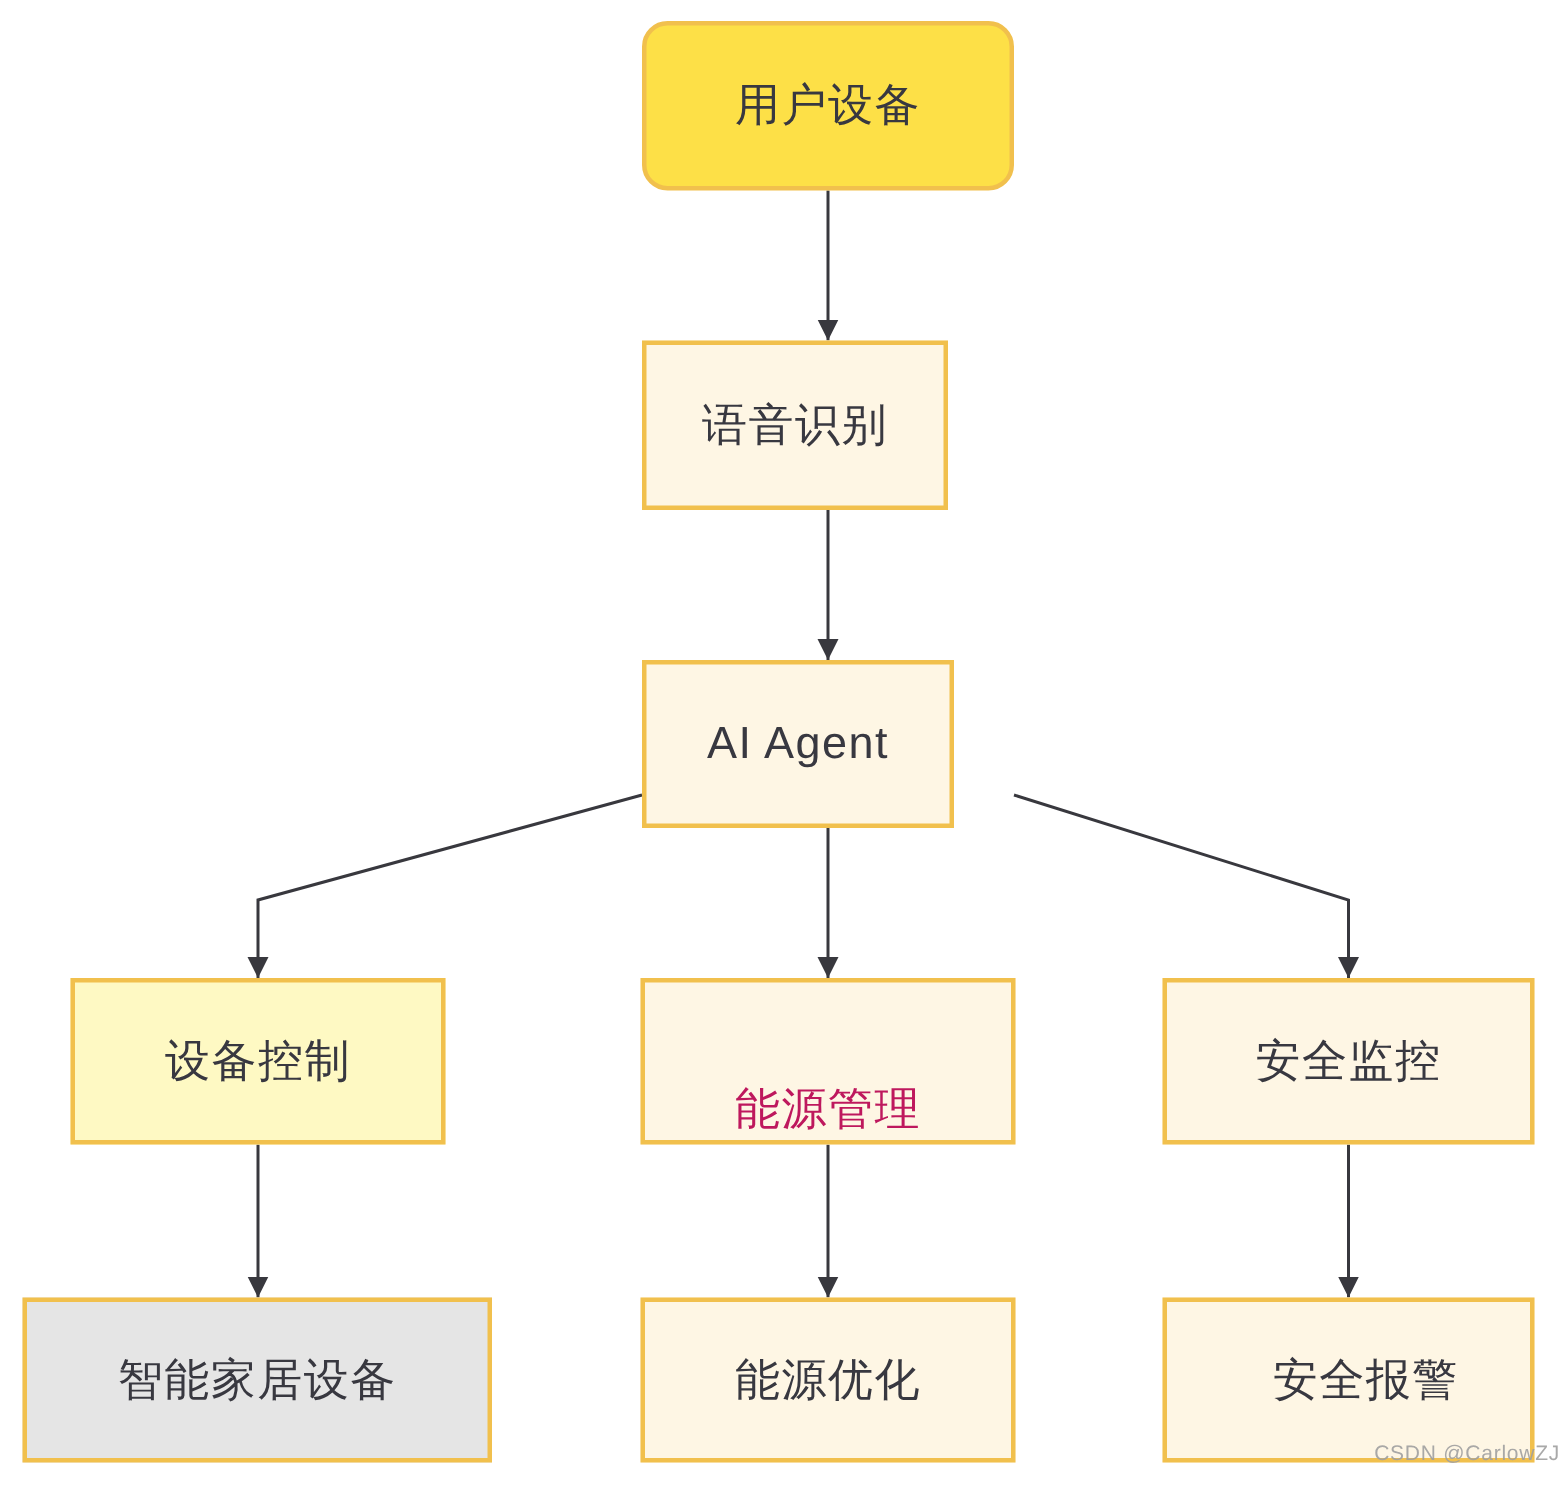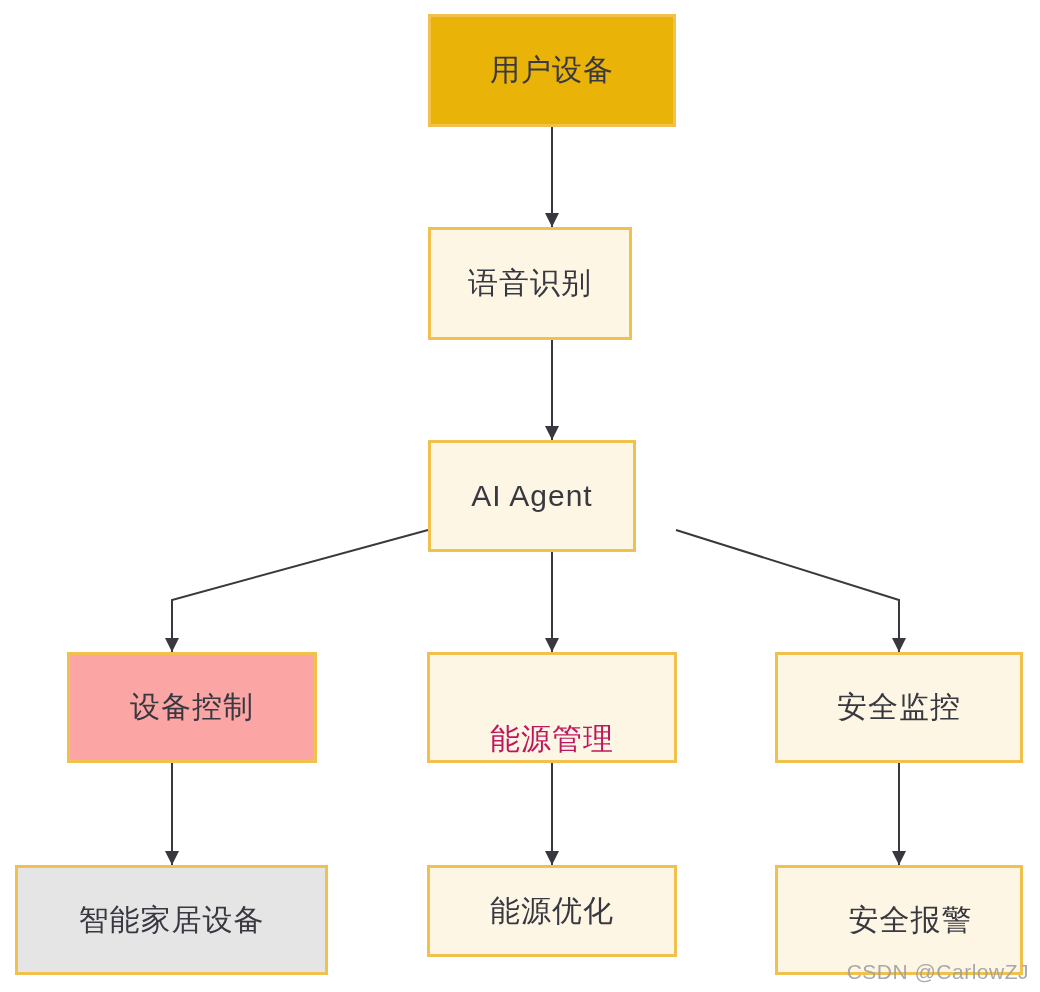--- a/index.html
+++ b/index.html
@@ -28,23 +28,23 @@
     color: #383840;
     display: flex;
     align-items: center;
     justify-content: center;
     font-size: 30px;
     letter-spacing: 1px;
     white-space: nowrap;
   }
   .watermark {
     position: absolute;
-    right: 11px;
+    right: 0;
     top: 960px;
-    font-size: 21px;
+    font-size: 14px;
     letter-spacing: 0.5px;
     color: #A0A0A0;
     opacity: 0.9;
   }
 </style>
 </head>
 <body>
 
 <div id="canvas" style="background: rgb(255, 255, 255);">
   <svg id="edge-layer" xmlns="http://www.w3.org/2000/svg" viewBox="0 0 1040 992">
@@ -56,42 +56,42 @@
       <polyline points="552,127 552,227" fill="none" stroke="#38383E" stroke-width="2" marker-end="url(#arrowhead)"></polyline>
       <polyline points="552,340 552,440" fill="none" stroke="#38383E" stroke-width="2" marker-end="url(#arrowhead)"></polyline>
       <polyline points="428,530 172,600 172,652" fill="none" stroke="#38383E" stroke-width="2" marker-end="url(#arrowhead)"></polyline>
       <polyline points="552,552 552,652" fill="none" stroke="#38383E" stroke-width="2" marker-end="url(#arrowhead)"></polyline>
       <polyline points="676,530 899,600 899,652" fill="none" stroke="#38383E" stroke-width="2" marker-end="url(#arrowhead)"></polyline>
       <polyline points="172,763 172,865" fill="none" stroke="#38383E" stroke-width="2" marker-end="url(#arrowhead)"></polyline>
       <polyline points="552,763 552,865" fill="none" stroke="#38383E" stroke-width="2" marker-end="url(#arrowhead)"></polyline>
       <polyline points="899,763 899,865" fill="none" stroke="#38383E" stroke-width="2" marker-end="url(#arrowhead)"></polyline>
     </svg>
   <div id="nodes">
-      <div class="node" style="left: 428px; top: 14px; width: 248px; height: 113px; background: #eab308; border-color: rgb(241, 192, 77); color: rgb(56, 56, 64);">
+      <div class="node" style="left: 428px; top: 14px; width: 248px; height: 113px; background: #fde047; border-color: rgb(241, 192, 77); color: rgb(56, 56, 64); border-radius: 17px;">
         <span>用户设备</span>
       </div>
       <div class="node" style="left: 428px; top: 227px; width: 204px; height: 113px; background: rgb(254, 246, 228); border-color: rgb(241, 192, 77); color: rgb(56, 56, 64);">
         <span>语音识别</span>
       </div>
       <div class="node" style="left: 428px; top: 440px; width: 208px; height: 112px; background: rgb(254, 246, 228); border-color: rgb(241, 192, 77); color: rgb(56, 56, 64);">
         <span>AI Agent</span>
       </div>
-      <div class="node" style="left: 47px; top: 652px; width: 250px; height: 111px; background: #fca5a5; border-color: rgb(241, 192, 77); color: rgb(56, 56, 64); margin-left: 20px;">
+      <div class="node" style="left: 47px; top: 652px; width: 250px; height: 111px; background: #fef9c3; border-color: rgb(241, 192, 77); color: rgb(56, 56, 64);">
         <span>设备控制</span>
       </div>
       <div class="node" style="left: 427px; top: 652px; width: 250px; height: 111px; background: rgb(254, 246, 228); border-color: rgb(241, 192, 77); color: #be185d; align-items: flex-end;">
         <span>能源管理</span>
       </div>
       <div class="node" style="left: 775px; top: 652px; width: 248px; height: 111px; background: rgb(254, 246, 228); border-color: rgb(241, 192, 77); color: rgb(56, 56, 64); text-align: center;">
         <span>安全监控</span>
       </div>
       <div class="node" style="left: 15px; top: 865px; width: 313px; height: 110px; background: #e5e5e5; border-color: rgb(241, 192, 77); color: rgb(56, 56, 64);">
         <span>智能家居设备</span>
       </div>
-      <div class="node" style="left: 427px; top: 865px; width: 250px; height: 92px; background: rgb(254, 246, 228); border-color: rgb(241, 192, 77); color: rgb(56, 56, 64);">
+      <div class="node" style="left: 427px; top: 865px; width: 250px; height: 110px; background: rgb(254, 246, 228); border-color: rgb(241, 192, 77); color: rgb(56, 56, 64);">
         <span>能源优化</span>
       </div>
       <div class="node" style="left: 775px; top: 865px; width: 248px; height: 110px; background: rgb(254, 246, 228); border-color: rgb(241, 192, 77); color: rgb(56, 56, 64); padding-left: 23px;">
         <span>安全报警</span>
       </div>
     </div>
   <div class="watermark" style="color: rgb(160, 160, 160);">CSDN @CarlowZJ</div>
 </div>
 
 </body></html>

